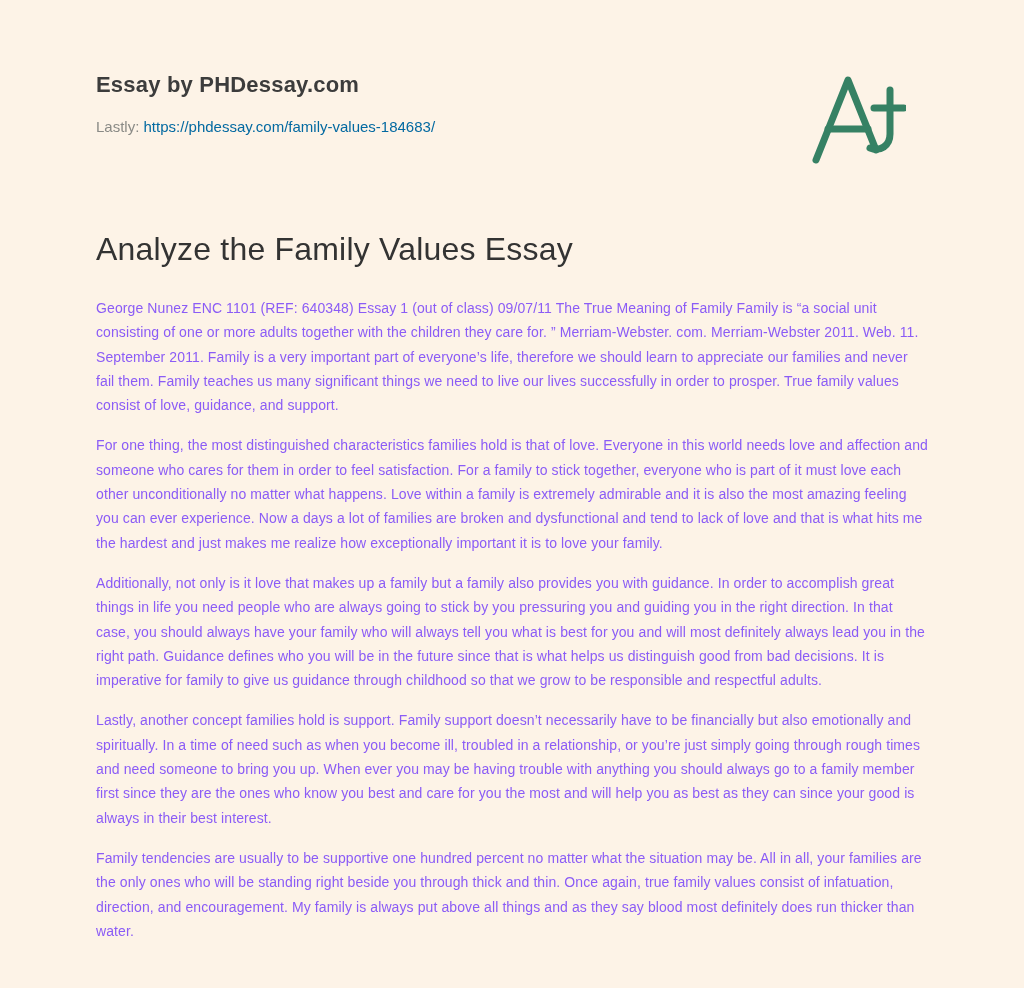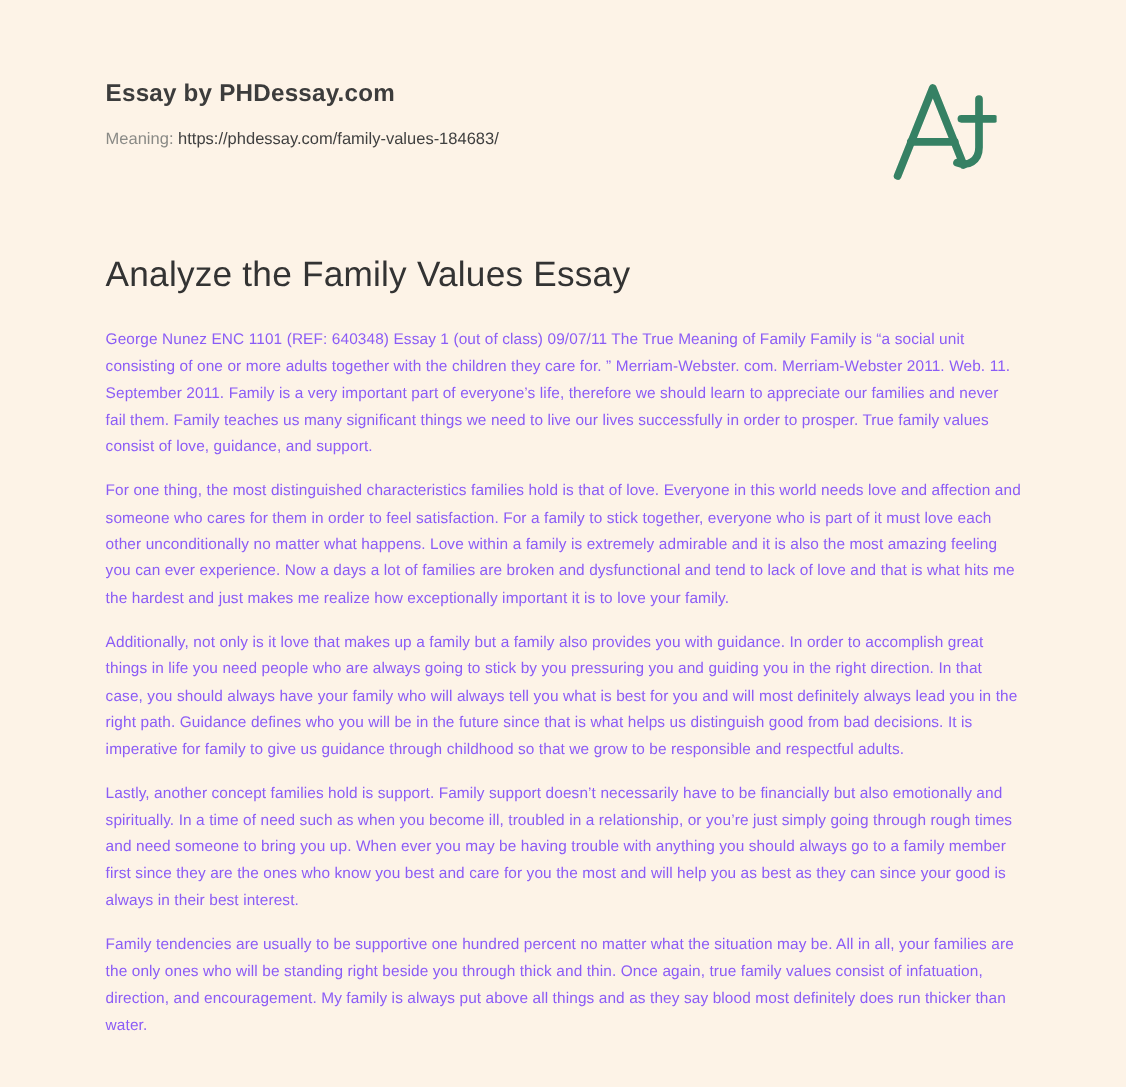--- a/index.html
+++ b/index.html
@@ -34,21 +34,21 @@
     letter-spacing: 0.2px;
   }
 
   .source-line {
     margin-top: 20px;
     font-size: 15px;
     color: #8a8a86;
   }
 
   .source-line a {
-    color: #404040;
+    color: #0369a1;
     text-decoration: none;
   }
 
   .logo {
     position: absolute;
     top: 0px;
     right: 22px;
     width: 96px;
     height: 92px;
   }
@@ -76,21 +76,21 @@
 </style>
 </head>
 <body>
 
 <div class="page">
 
   <div class="header-row">
     <div class="essay-by">Essay by PHDessay.com</div>
 
     <div class="source-line">
-      <span>Meaning:</span>
+      <span>Lastly:</span>
       <a href="#">https://phdessay.com/family-values-184683/</a>
     </div>
 
     <div class="logo">
       <svg width="96" height="92" viewBox="0 0 96 92" fill="none" xmlns="http://www.w3.org/2000/svg">
 
         <path d="M6 88 L38 8 L66 78" stroke="#368164" stroke-width="7" fill="none" stroke-linecap="round" stroke-linejoin="round"></path>
         <path d="M18 57 L58 57" stroke="#368164" stroke-width="7" fill="none" stroke-linecap="round"></path>
 
         <path d="M80 18 L80 62 C80 74 70 80 60 76" stroke="#368164" stroke-width="7" fill="none" stroke-linecap="round"></path>

